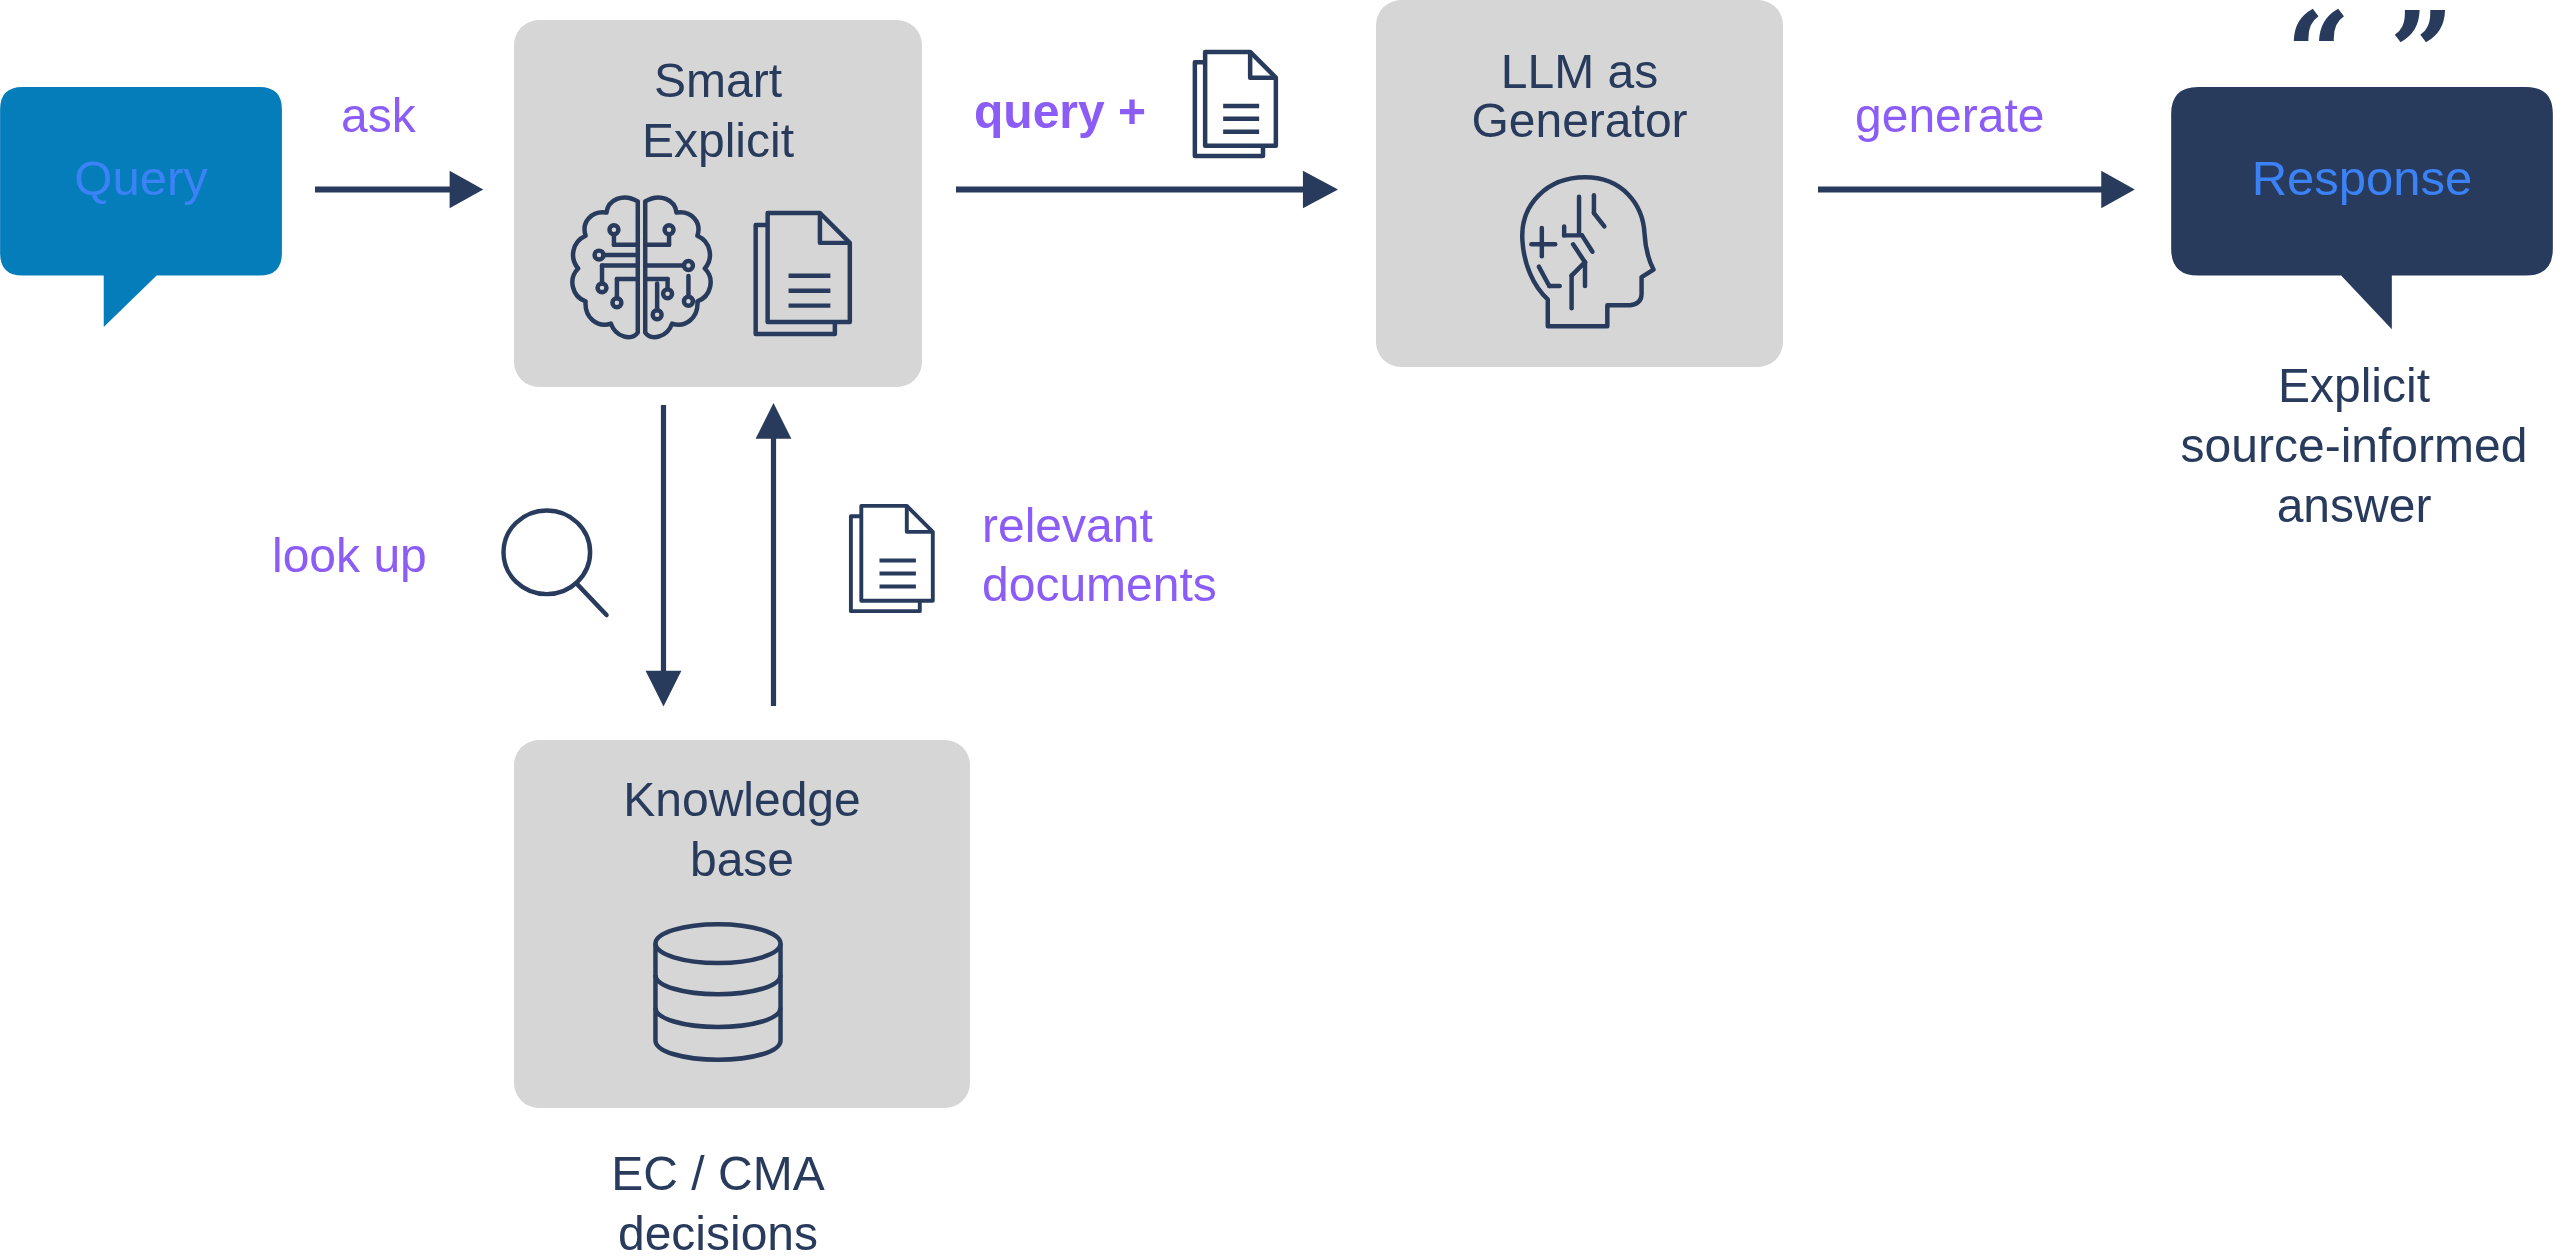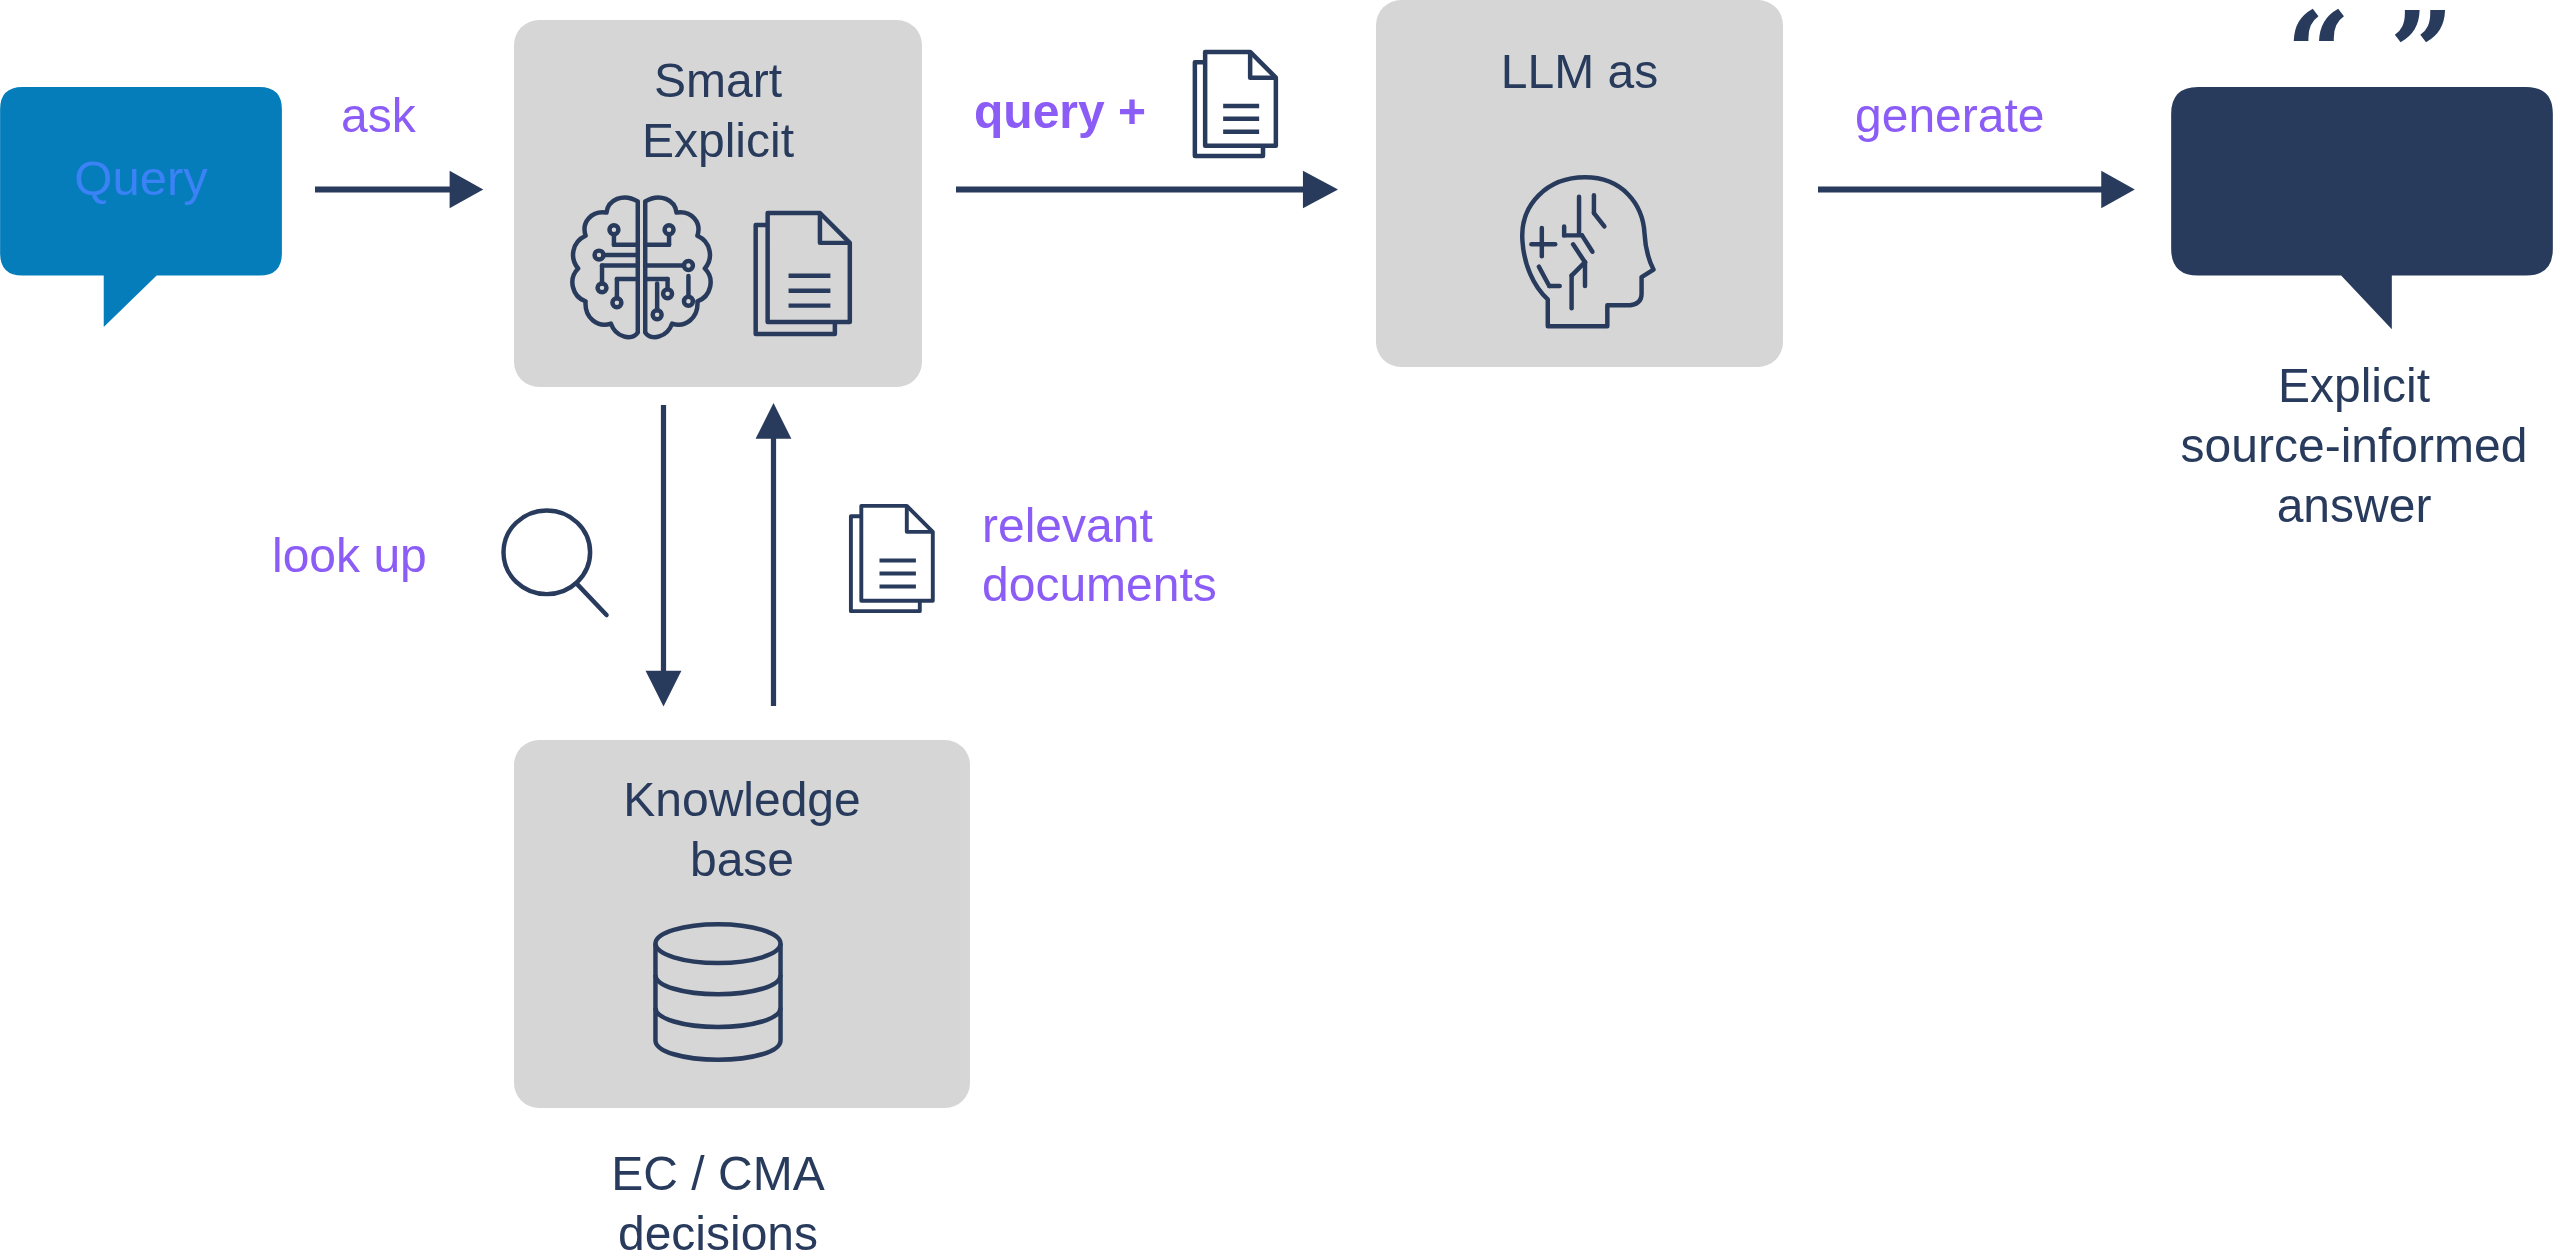--- a/index.html
+++ b/index.html
@@ -79,20 +79,21 @@
   <line x1="50" y1="108" x2="106" y2="108"></line>
   <line x1="50" y1="128" x2="106" y2="128"></line>
 </svg>
 <svg width="388" height="45" style="left:956px; top:167px;" viewBox="0 0 520 60">
   <line x1="0" y1="30" x2="475" y2="30" stroke="#283b5c" stroke-width="8"></line>
   <polygon points="465,5 512,30 465,55" fill="#283b5c"></polygon>
 </svg>
 
 <div class="box" style="left:1376px; top:0; width:407px; height:367px;">
   <div class="title" style="top:42px;">LLM as</div>
+  <div class="title" style="top:91px;">Generator</div>
   <svg width="134" height="157" style="left:142px; top:174px;" viewBox="0 0 180 210" fill="none" stroke="#283b5c" stroke-width="6" stroke-linejoin="round" stroke-linecap="round">
     <path d="M40 204 V168 C20 150 8 120 6 90 C2 40 40 4 90 4 C140 4 168 40 170 80 C171 100 174 112 182 128 L166 138 V160 C166 172 158 176 146 176 H120 V204 Z"></path>
     <line x1="82" y1="30" x2="82" y2="80"></line>
     <line x1="102" y1="28" x2="102" y2="52"></line>
       <line x1="102" y1="52" x2="116" y2="70"></line>
     <line x1="32" y1="72" x2="32" y2="110"></line>
       <line x1="18" y1="94" x2="50" y2="94"></line>
     <line x1="62" y1="70" x2="62" y2="82"></line>
       <line x1="62" y1="82" x2="86" y2="82"></line>
       <line x1="86" y1="82" x2="100" y2="104"></line>
@@ -111,20 +112,21 @@
   <polygon points="380,5 425,30 380,55" fill="#283b5c"></polygon>
 </svg>
 
 <div class="abs" style="left:2284px; top:-7.5px; width:172px; height:82px;">
   <span style="display:block; text-align:center; font-family:'DejaVu Serif', serif; font-weight:bold; font-size:112px; line-height:119px; color:#283b5c;">“ ”</span>
 </div>
 <div class="abs" style="left:2171px; top:87px; width:382px; height:246px;">
   <svg width="382" height="246" style="left:0;top:0;" viewBox="0 0 512 330">
     <path d="M36 0 H476 Q512 0 512 36 V217 Q512 253 476 253 H296 V325 L228 253 H36 Q0 253 0 217 V36 Q0 0 36 0 Z" fill="#283b5c"></path>
   </svg>
+  <div class="bubble-text" style="top:63px; width:382px;">Response</div>
 </div>
 <div class="abs" style="left:2130px; top:356px; width:448px; text-align:center; font-size:48px; line-height:60px; font-weight:500;">
   <div>Explicit</div>
   <div>source-informed</div>
   <div>answer</div>
 </div>
 
 <svg width="45" height="306" style="left:641px; top:405px;" viewBox="0 0 60 410">
   <line x1="30" y1="0" x2="30" y2="360" stroke="#283b5c" stroke-width="7"></line>
   <polygon points="6,356 54,356 30,404" fill="#283b5c"></polygon>

